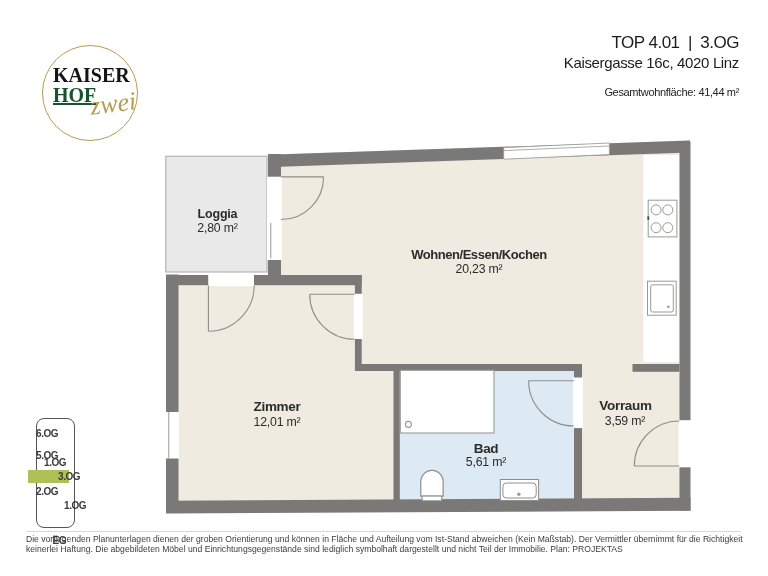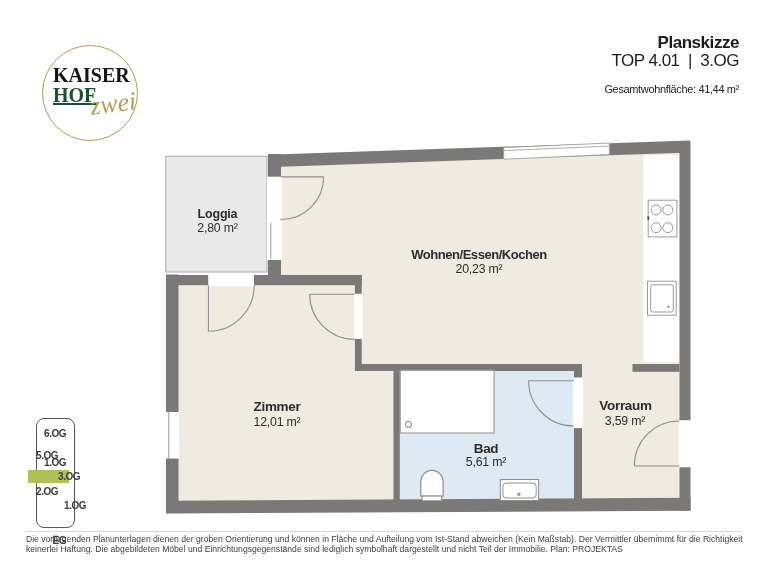--- a/index.html
+++ b/index.html
@@ -22,22 +22,22 @@
 
 <div class="abs" style="left:42px;top:45px;width:94px;height:94px;border:1.6px solid #b59c4e;border-radius:50%;"></div>
 
 <div class="abs" style="left:53px;top:64px;font-family:'Liberation Serif',serif;font-weight:bold;font-size:20px;color:#141414;letter-spacing:0px;">KAISER</div>
 
 <div class="abs" style="left:53px;top:84px;font-family:'Liberation Serif',serif;font-weight:bold;font-size:20px;color:#14532d;text-decoration:underline;">HOF</div>
 
 <div class="abs" style="left:90px;top:89px;font-family:'Liberation Serif',serif;font-style:italic;font-size:26px;color:#b59c4e;transform:rotate(-7deg);">zwei</div>
 
 <div class="hdr">
-<div class="h1">Planskizze</div>
 <div class="h2">TOP 4.01&nbsp; | &nbsp;3.OG</div>
+<div class="h3">Kaisergasse 16c, 4020 Linz</div>
 <div class="h4">Gesamtwohnfläche: 41,44 m²</div>
 </div>
 
 <svg class="abs" style="left:0;top:0;" width="768" height="576" viewBox="0 0 768 576">
 
 <polygon points="268,154.7 690,140.6 690,510.5 166,513.3 166,275 268,275" fill="#efebe0"></polygon>
 
 <rect x="393.5" y="364" width="188.5" height="136" fill="#dde9f3"></rect>
 
 <rect x="165.8" y="156.2" width="101.2" height="115.8" fill="#e9e9ea" stroke="#a8a8a8" stroke-width="1"></rect>
@@ -150,21 +150,21 @@
 <text x="277" y="426" text-anchor="middle" font-family="Liberation Sans" font-size="12.3" fill="#2c2c2c" letter-spacing="-0.2">12,01 m²</text>
 
 <text x="486" y="453" text-anchor="middle" font-family="Liberation Sans" font-size="13.5" font-weight="bold" fill="#2c2c2c" letter-spacing="-0.3">Bad</text>
 <text x="486" y="466" text-anchor="middle" font-family="Liberation Sans" font-size="12.3" fill="#2c2c2c" letter-spacing="-0.2">5,61 m²</text>
 
 <text x="625.5" y="409.5" text-anchor="middle" font-family="Liberation Sans" font-size="13.5" font-weight="bold" fill="#2c2c2c" letter-spacing="-0.3">Vorraum</text>
 <text x="625" y="425" text-anchor="middle" font-family="Liberation Sans" font-size="12.3" fill="#2c2c2c" letter-spacing="-0.2">3,59 m²</text>
 </svg>
 
 <div class="sel"></div>
-<div class="selrow" style="left:36px;top:428px;width:30px;">6.OG</div>
+<div class="selrow" style="left:36px;top:428px;width:22px;">6.OG</div>
 <div class="selrow" style="left:36px;top:450px;width:22px;">5.OG</div>
 <div class="selrow" style="left:36px;top:456.5px;width:30px;">1.OG</div>
 <div class="green"></div>
 <div class="g3">3.OG</div>
 <div class="selrow" style="left:36px;top:485.5px;width:22px;">2.OG</div>
 <div class="selrow" style="left:36px;top:499.5px;width:30px;margin-left:20px;">1.OG</div>
 <div class="selrow" style="left:36px;top:535px;width:30px;">EG</div>
 
 <div class="sep"></div>
 

